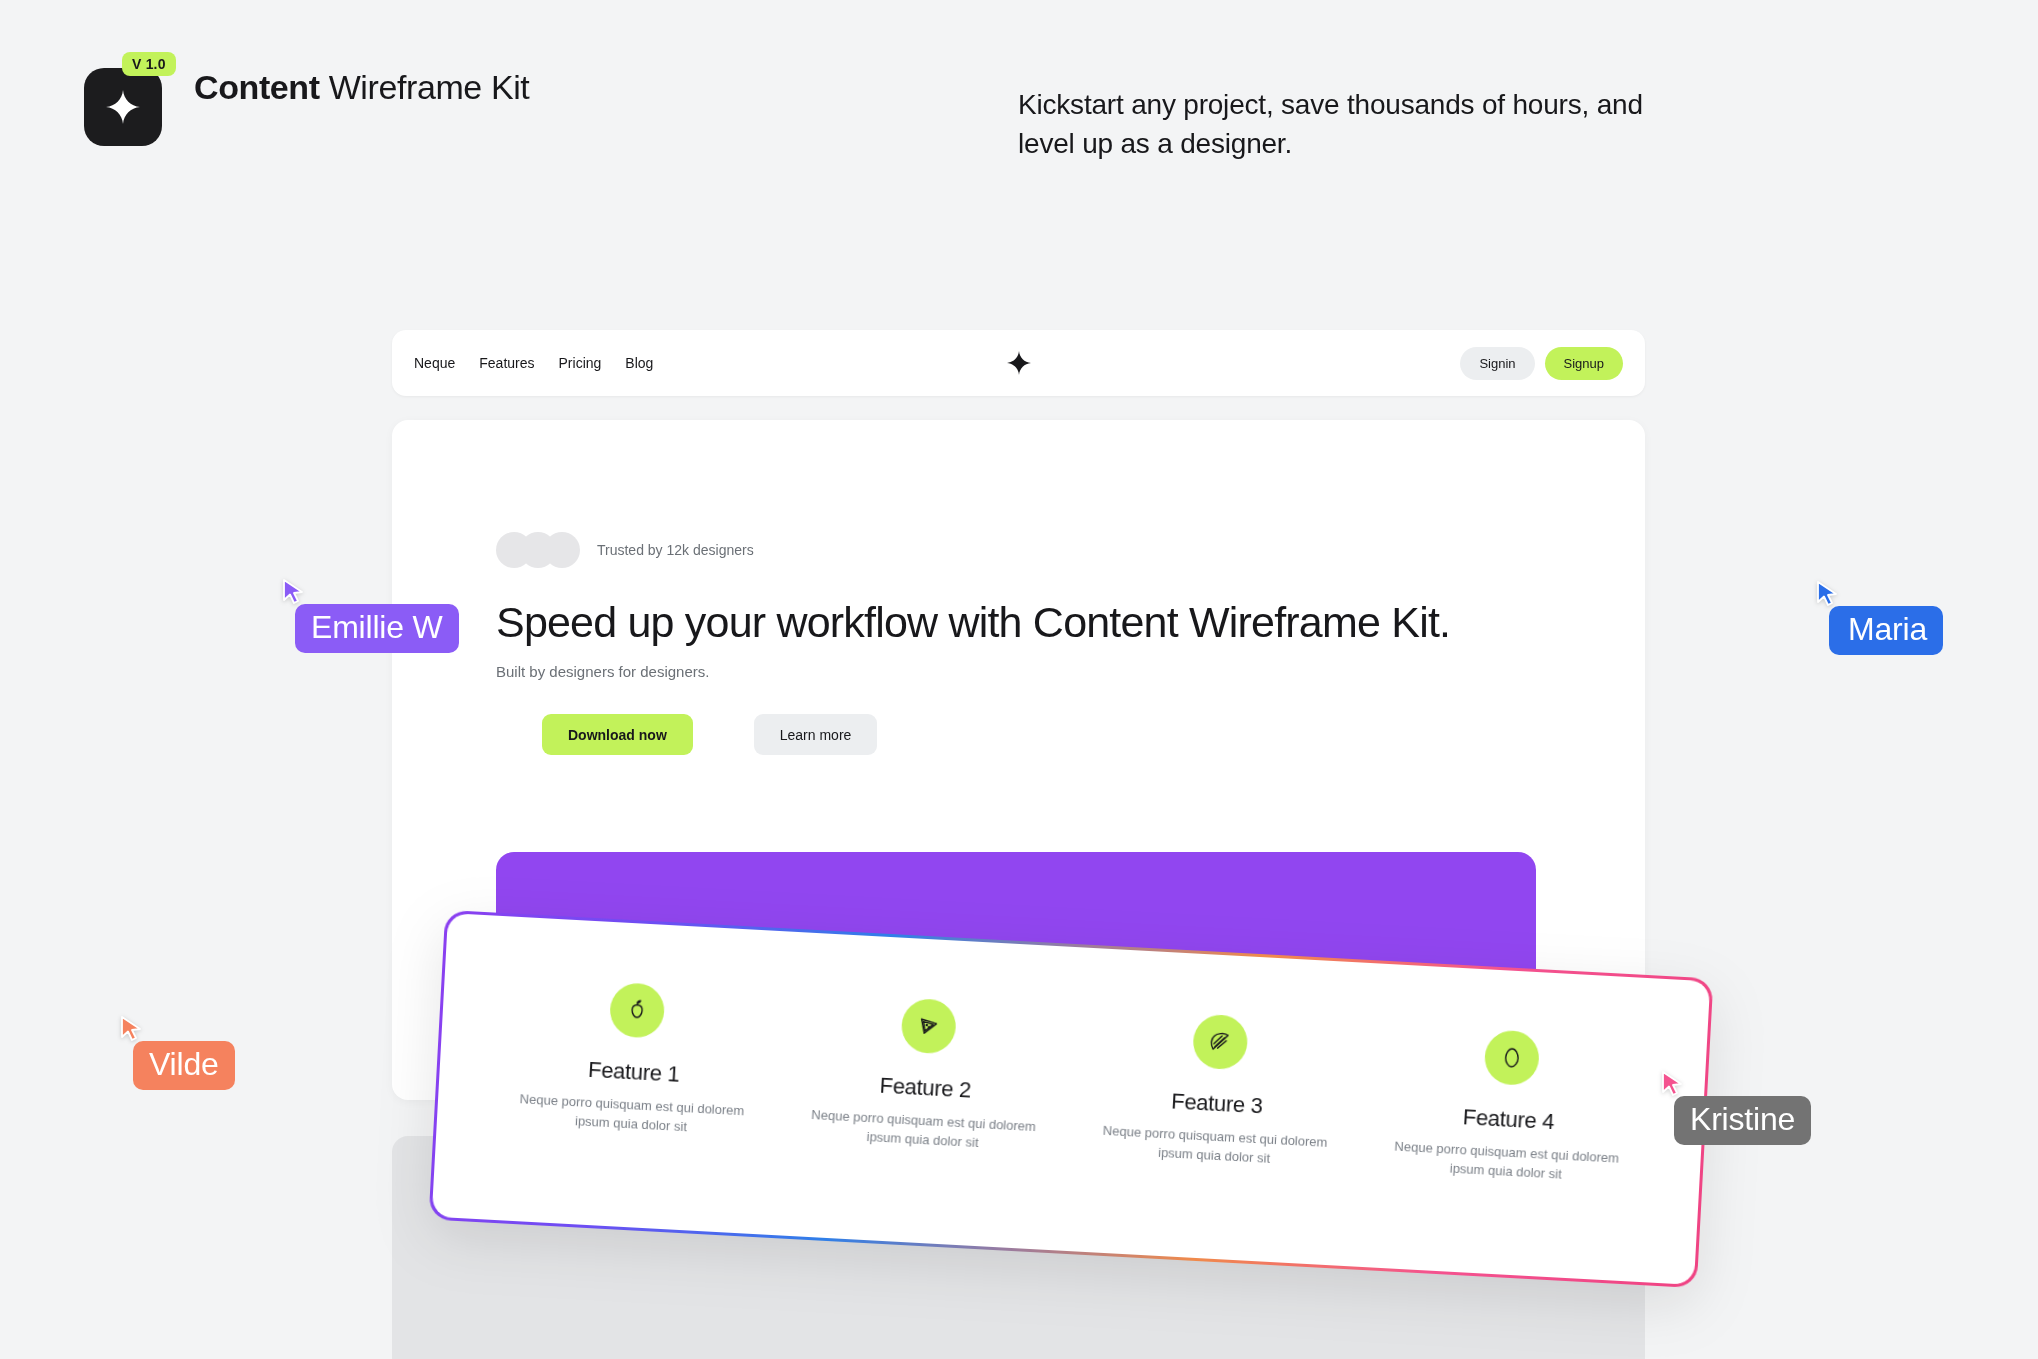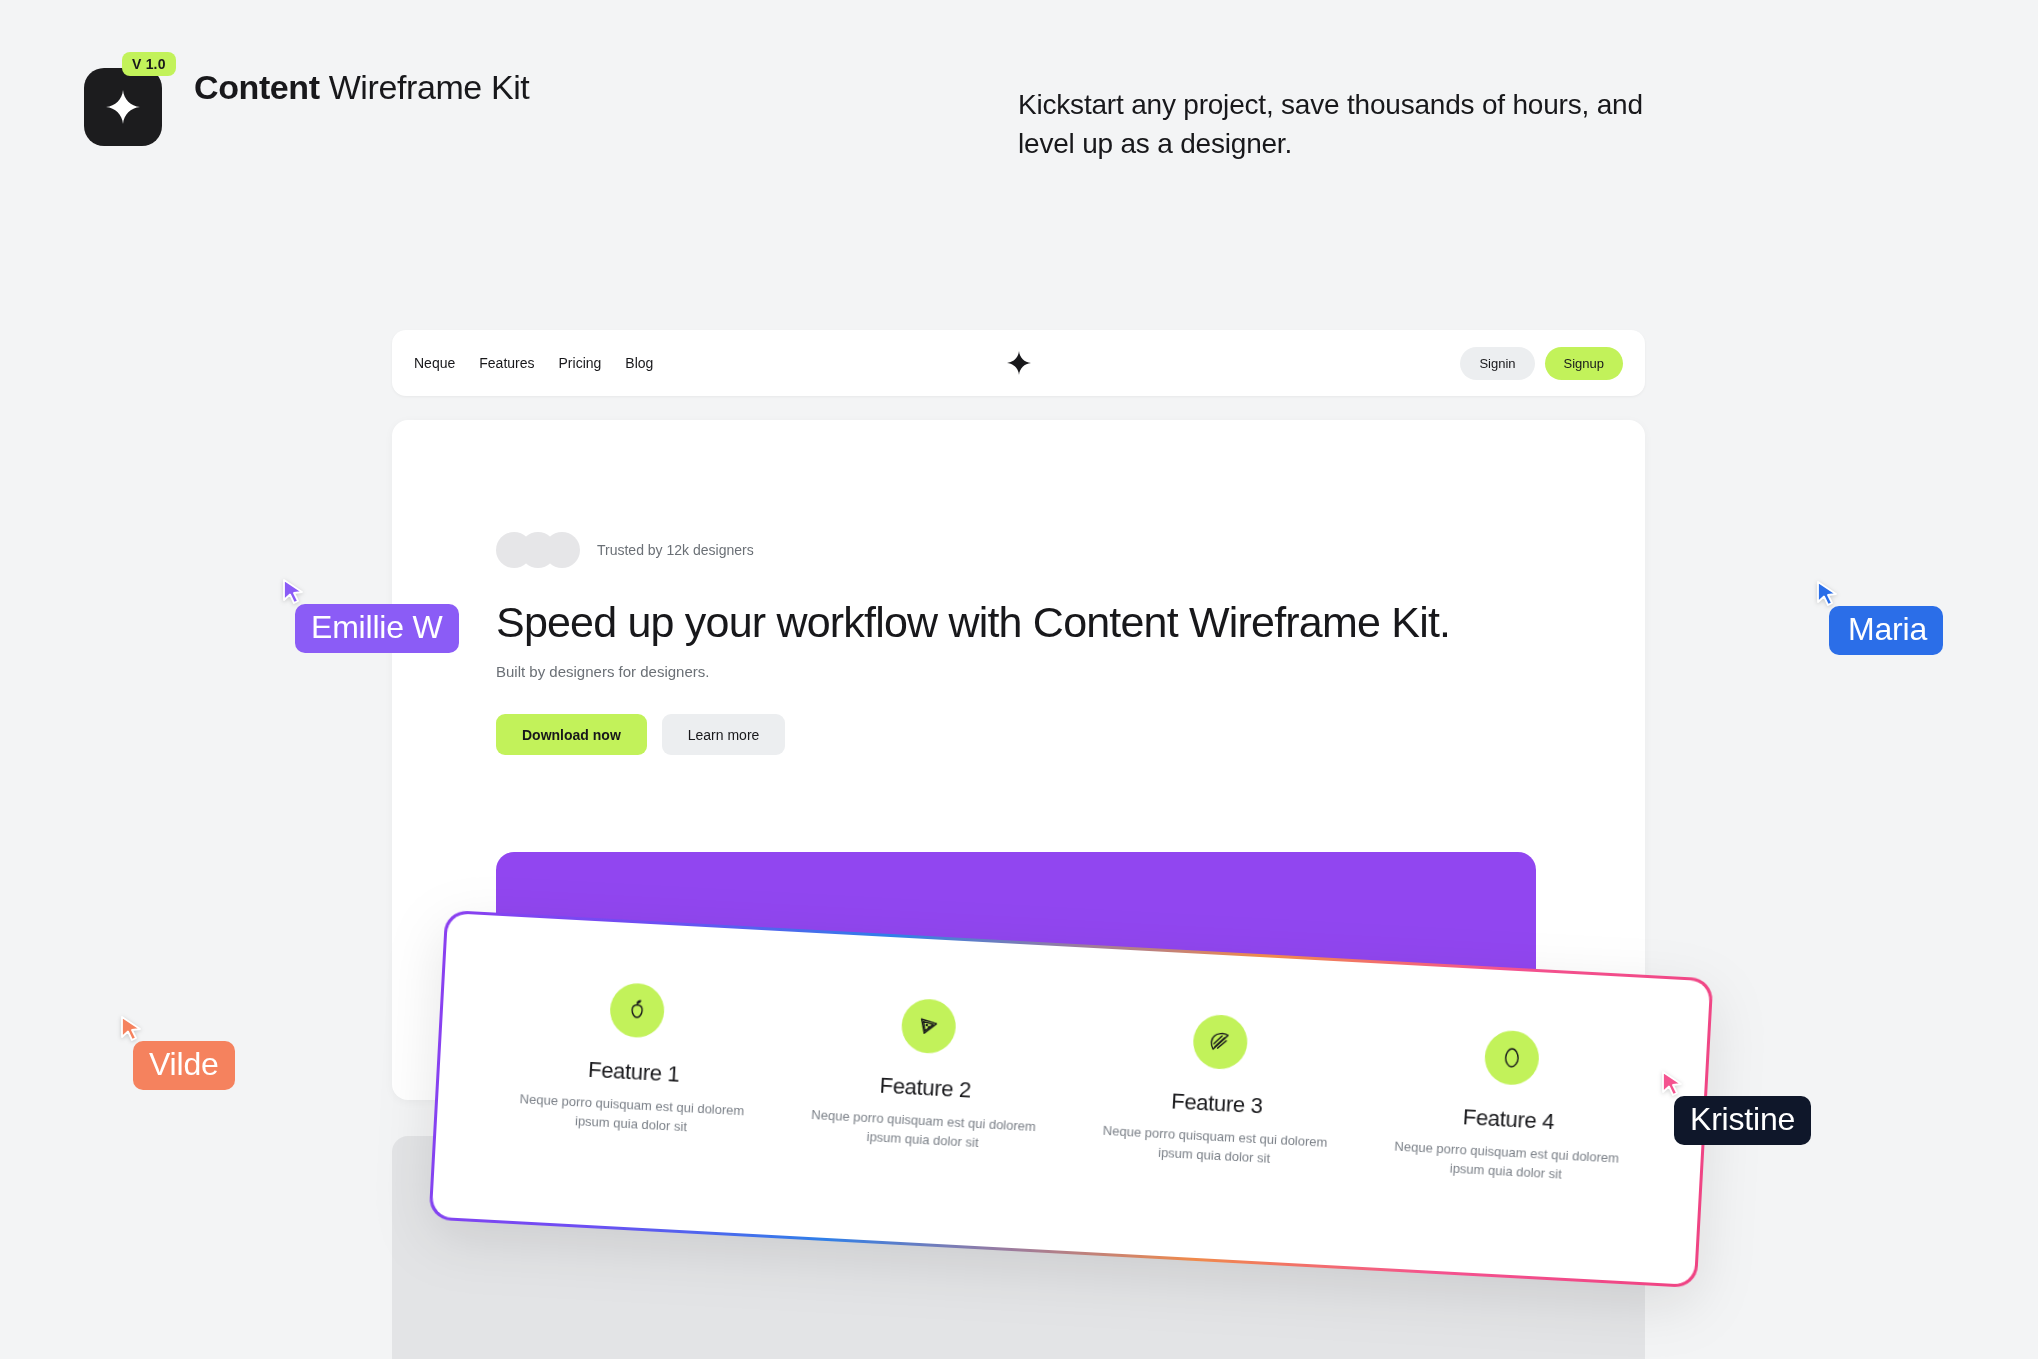--- a/index.html
+++ b/index.html
@@ -85,21 +85,21 @@
     font-size:43px; font-weight:400; color:#18181b; letter-spacing:-.8px;
     white-space:nowrap;
   }
   .hero-sub {
     position:absolute; left:104px; top:243px;
     font-size:15px; color:#6b7076;
   }
   .hero-ctas { position:absolute; left:104px; top:294px; display:flex; gap:15px; }
   .cta {
     border:none; border-radius:9px; font-family:inherit; cursor:pointer;
-    font-size:14px; color:#18181b; padding:0 26px; height:41px;
+    font-size:14px; color:#18181b; padding:0 26px; height:41px;margin-left:46px;
   }
   .cta-primary { background:#c2f25a; font-weight:700; }
   .cta-secondary { background:#eceef0; font-weight:400; }
 
   .purple-panel {
     position:absolute; left:104px; top:432px; width:1040px; height:280px;
     background:#9146f0; border-radius:18px 18px 0 0;
   }
 
   
@@ -136,21 +136,21 @@
     padding:5px 16px 7px 16px; border-radius:10px; white-space:nowrap;
     letter-spacing:-.2px;
   }
   .c-emillie { left:281px; top:578px; }
   .c-emillie .cursor-label { background:#8b5cf6; }
   .c-maria   { left:1815px; top:580px; }
   .c-maria .cursor-label { background:#2b6ee8;padding-left:19px; }
   .c-vilde   { left:119px; top:1015px; }
   .c-vilde .cursor-label { background:#f5825e; }
   .c-kristine{ left:1660px; top:1070px; }
-  .c-kristine .cursor-label { background:#0f172a; }
+  .c-kristine .cursor-label { background:#737373; }
 </style>
 </head>
 <body>
 
 <div id="stage">
 
   <div class="brand">
     <div class="brand-mark">
       <span class="version-badge">V 1.0</span>
       <svg class="star" viewBox="0 0 24 24">

